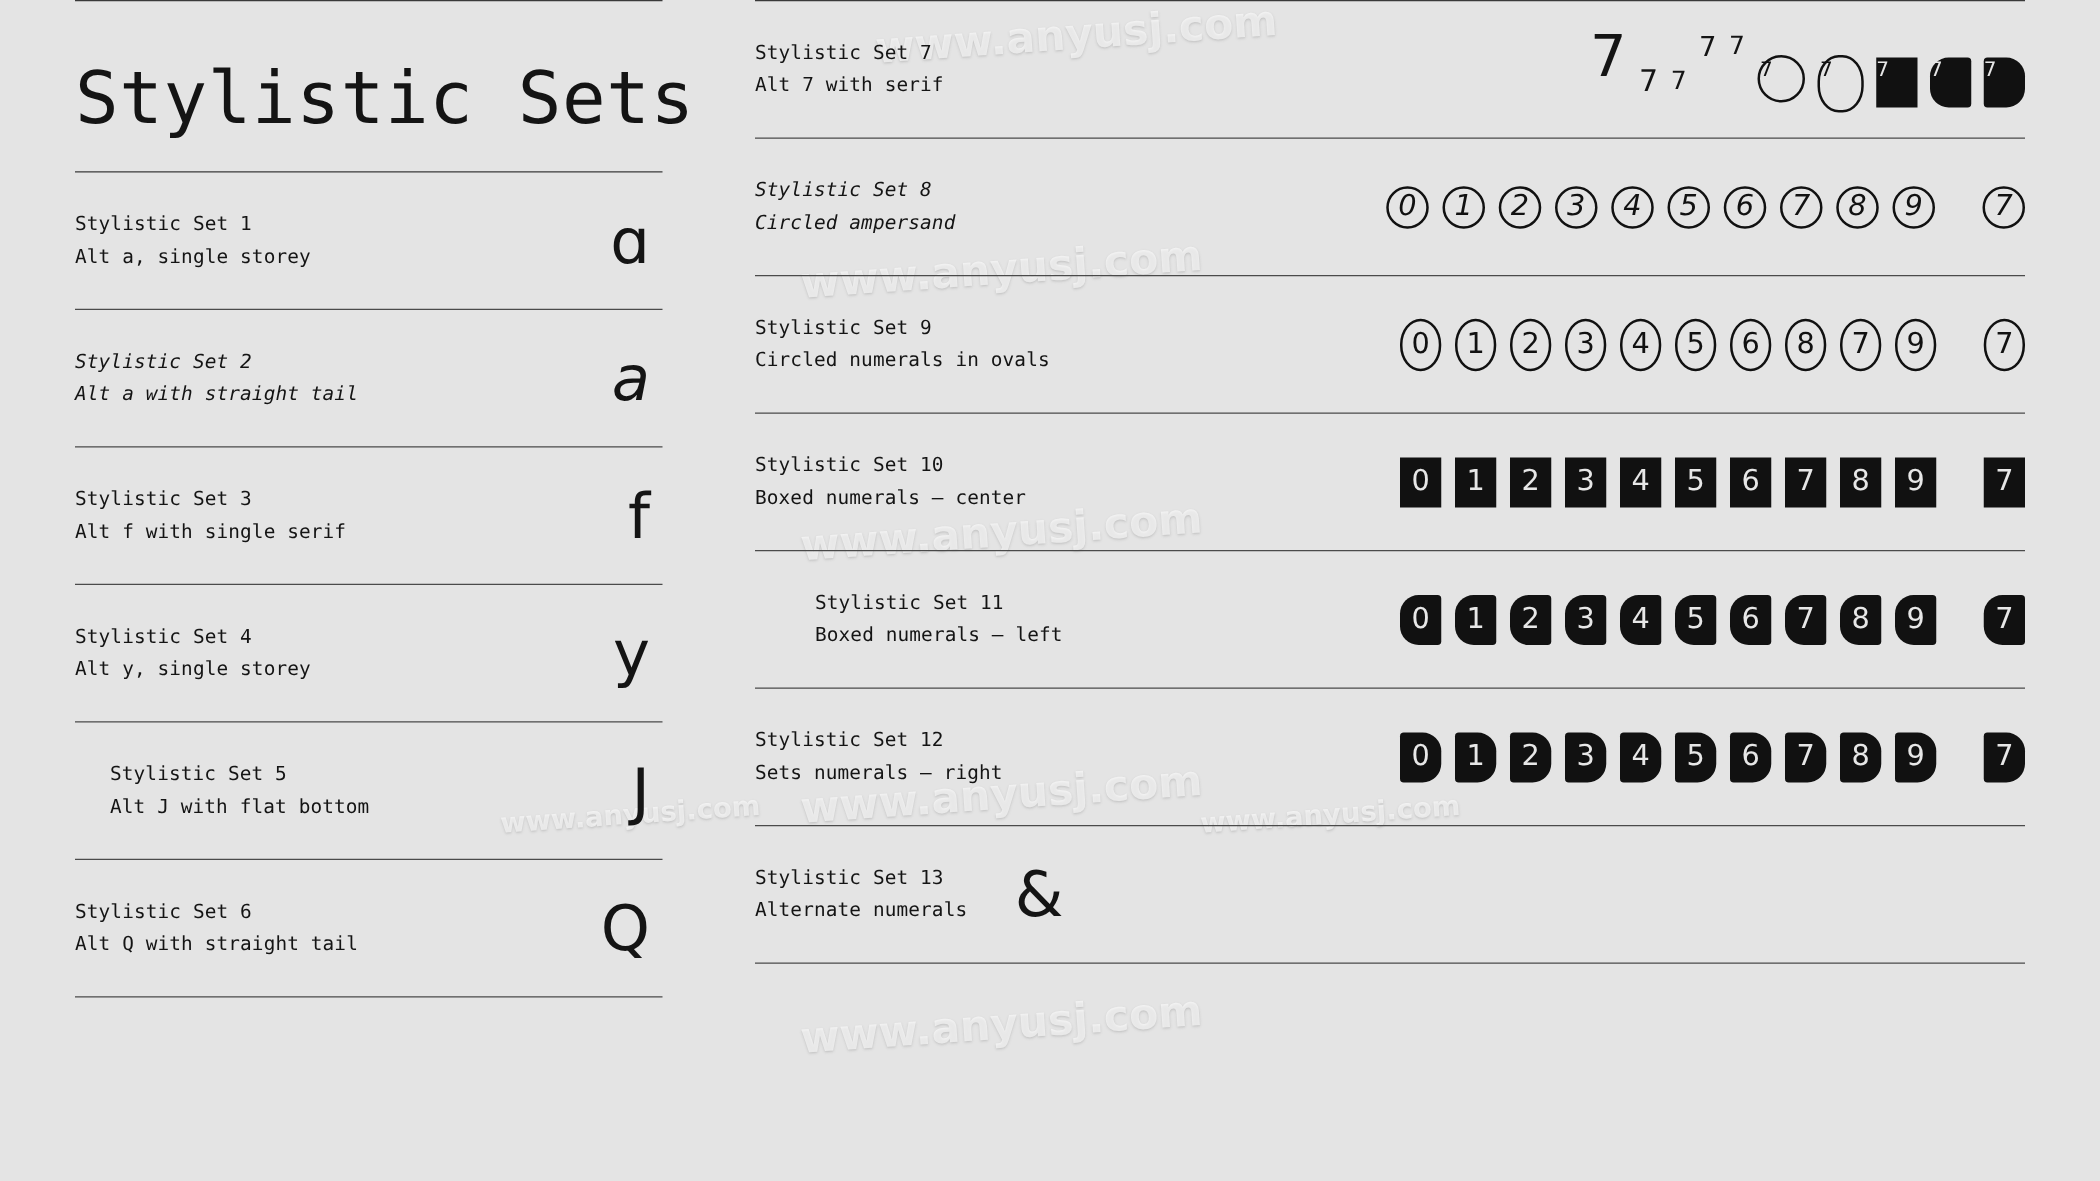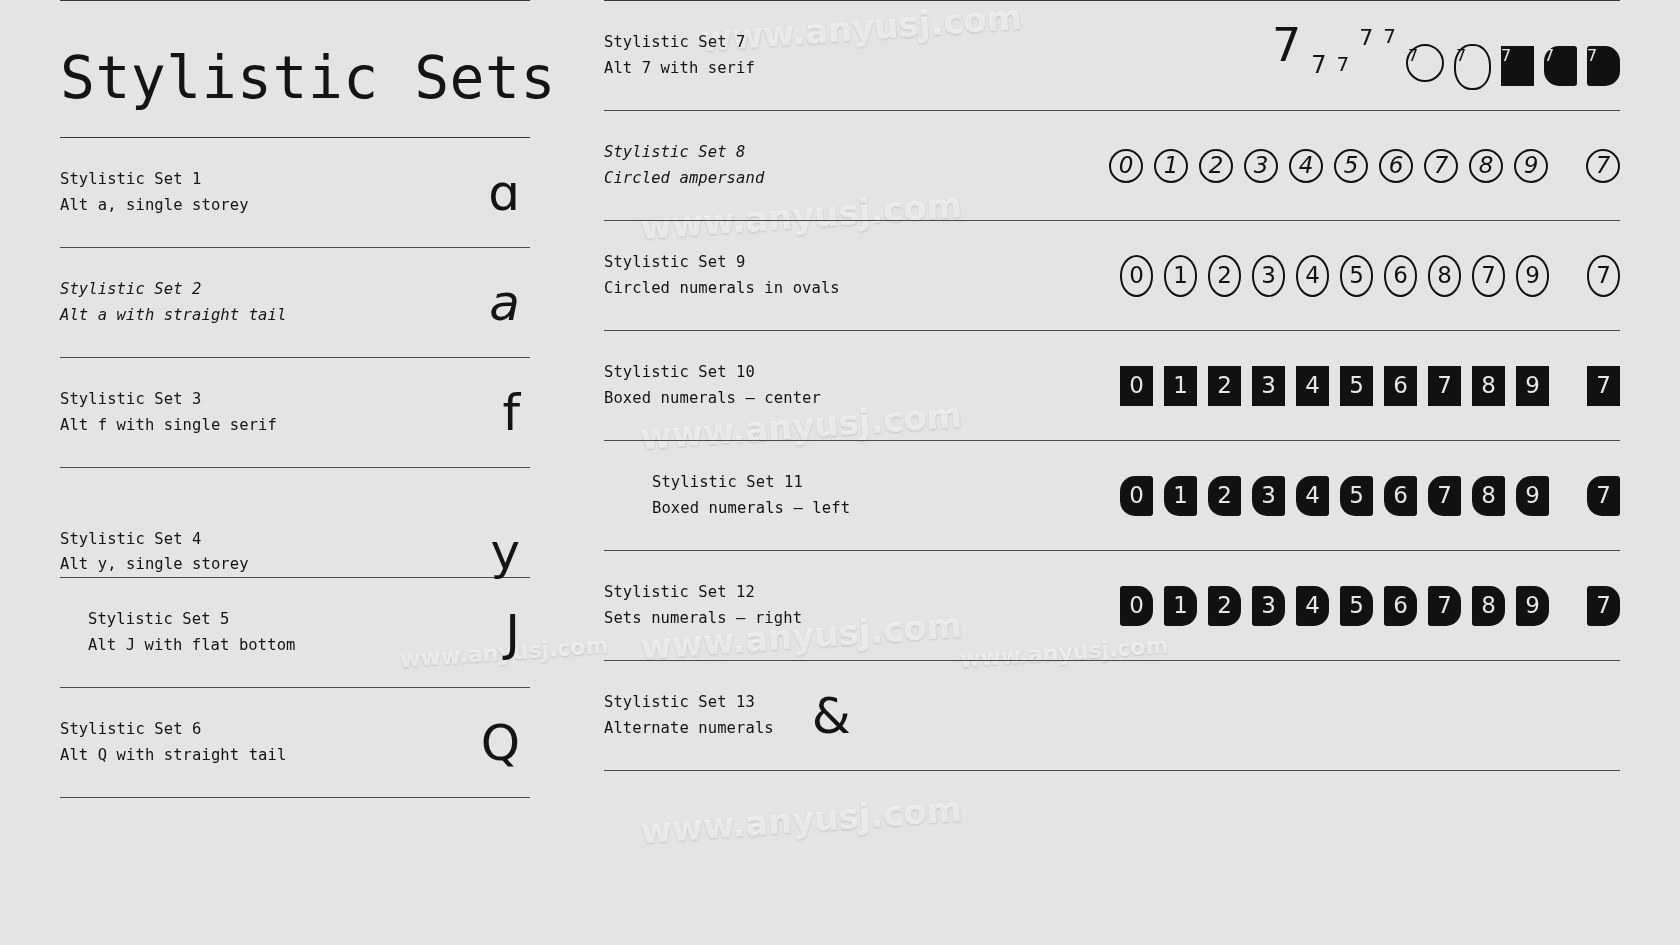--- a/index.html
+++ b/index.html
@@ -189,21 +189,21 @@
         <div class="row" style="height: 109px;">
           <div class="row-labels">
             <span class="lbl-name">Stylistic Set 3</span>
             <span class="lbl-desc">Alt f with single serif</span>
           </div>
           <div class="specimen">
             <span class="glyph-big">f</span>
           </div>
         </div>
         <div class="rule-thin"></div>
-        <div class="row" style="height: 109px; align-items: flex-end;">
+        <div class="row" style="height: 109px;">
           <div class="row-labels">
             <span class="lbl-name">Stylistic Set 4</span>
             <span class="lbl-desc">Alt y, single storey</span>
           </div>
           <div class="specimen">
             <span class="glyph-big">y</span>
           </div>
         </div>
         <div class="rule-thin"></div>
         <div class="row" style="height: 109px; margin-left: 28px;">

